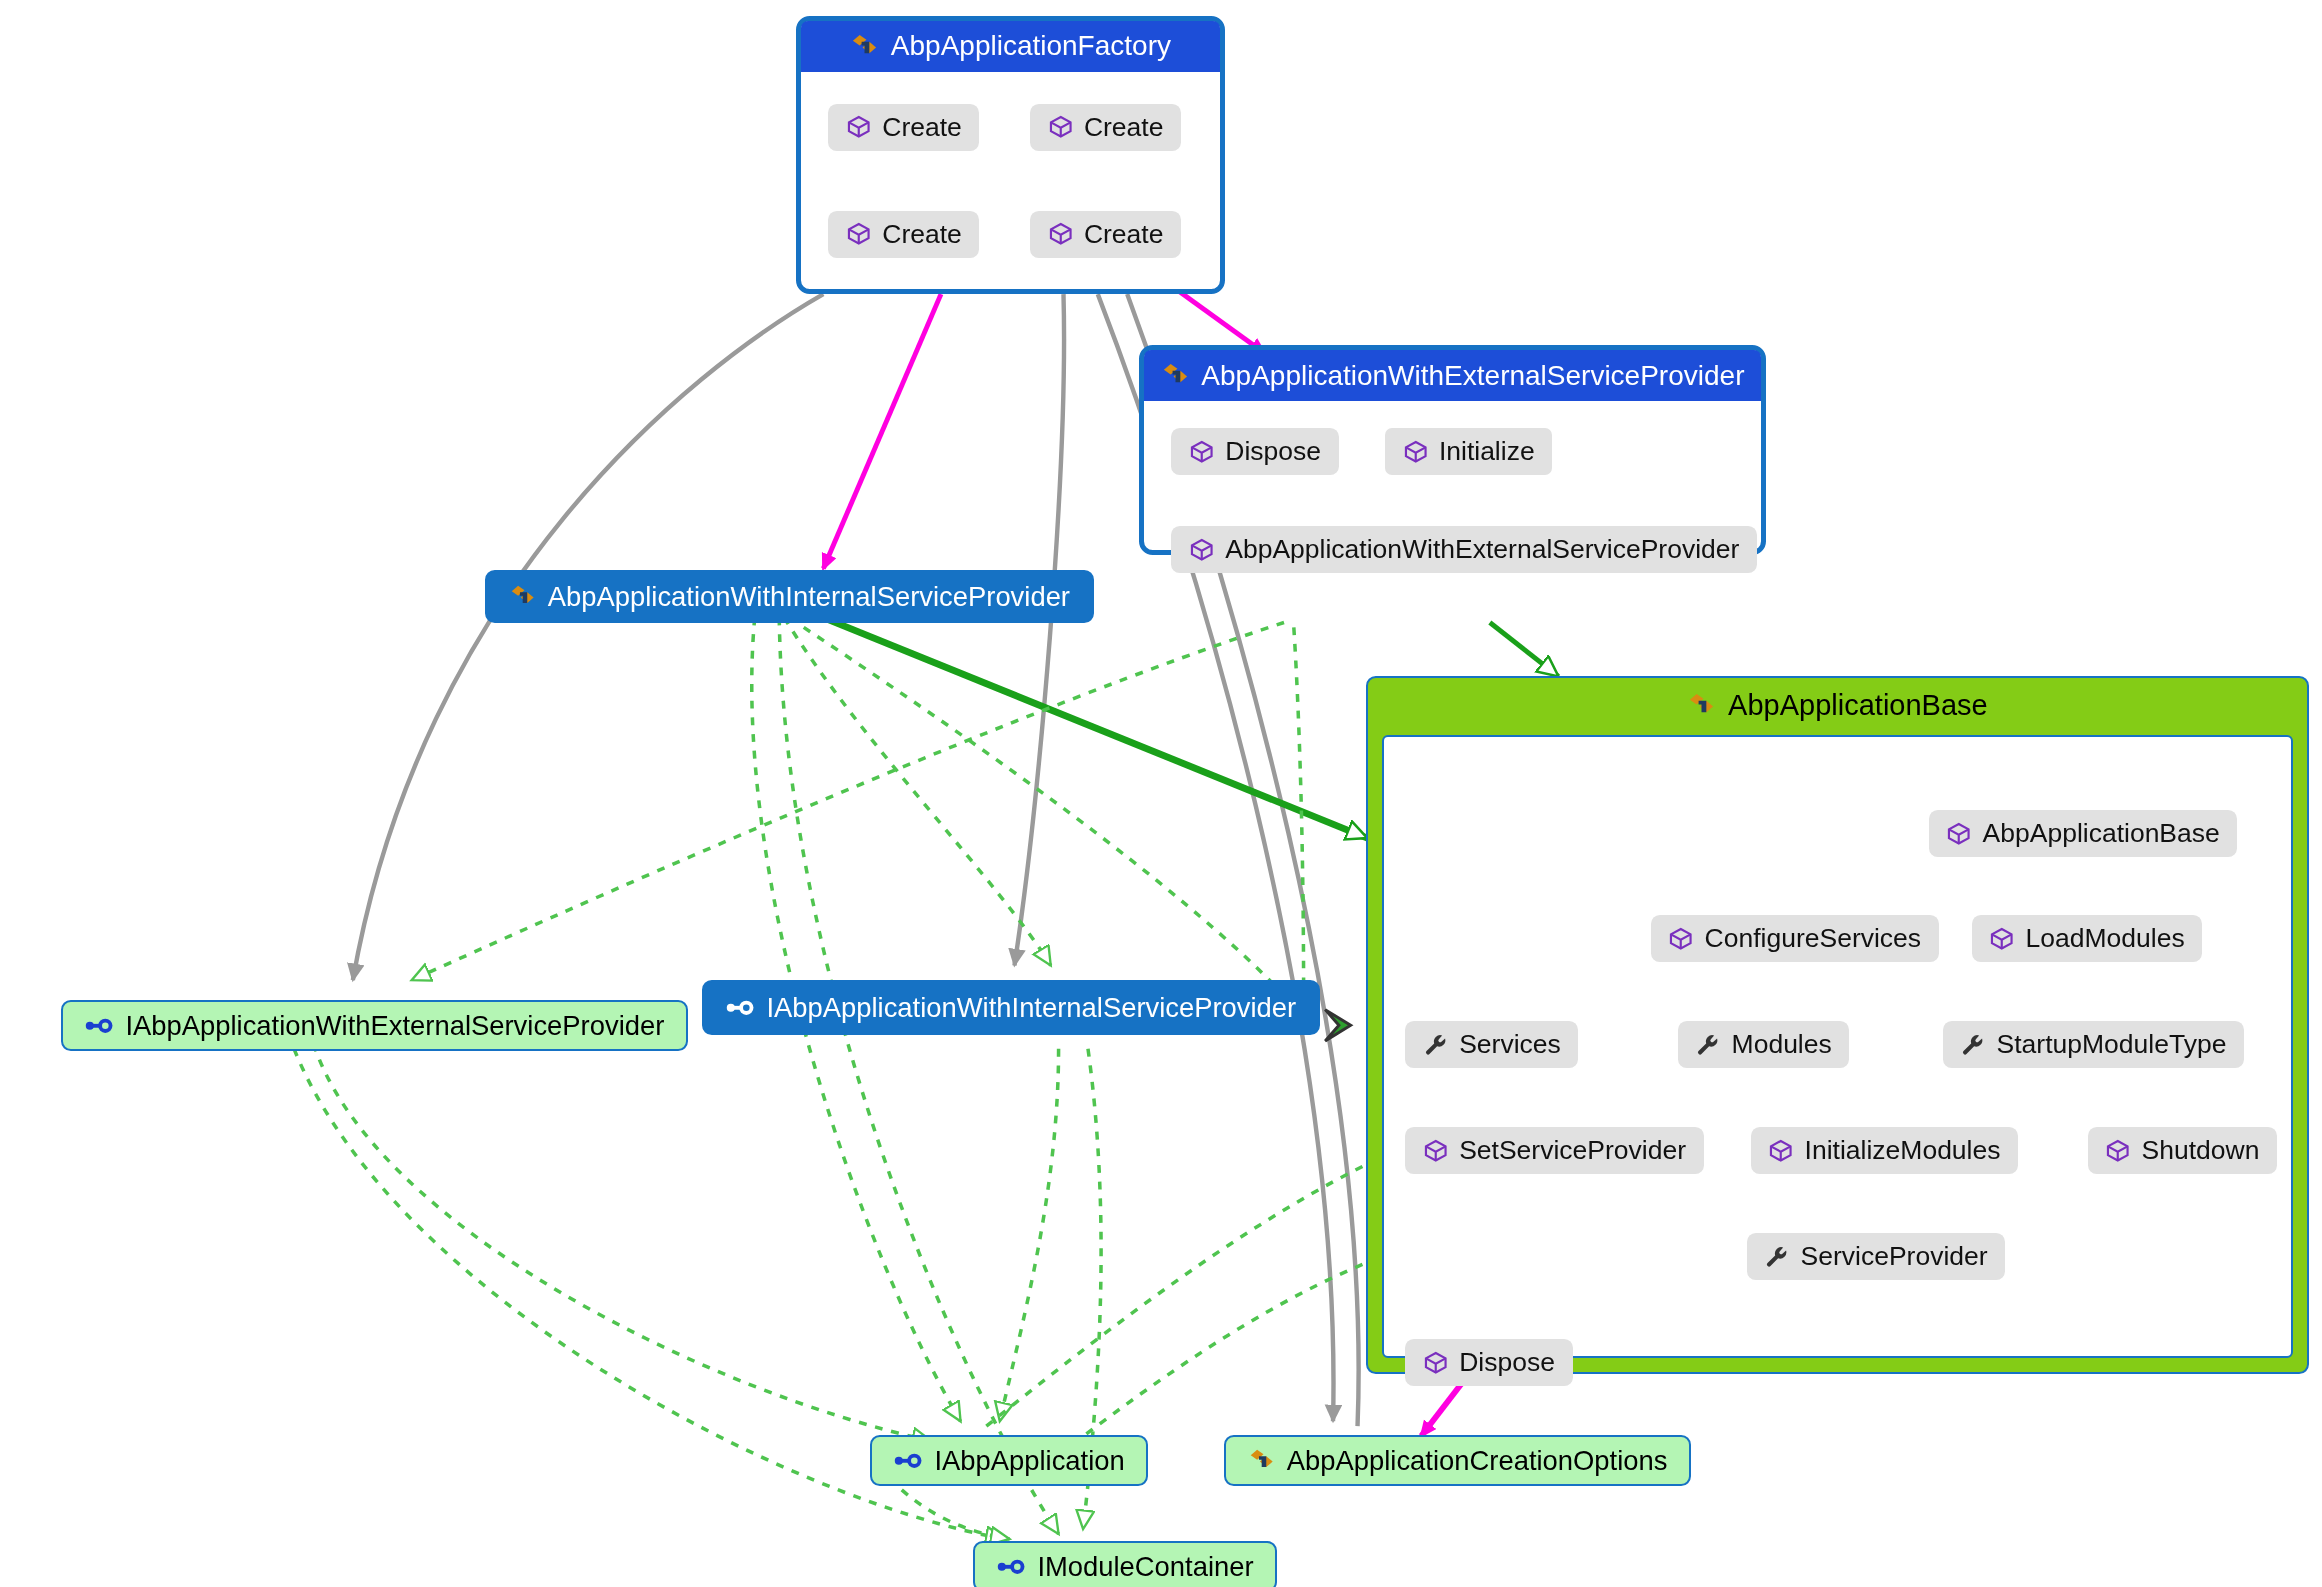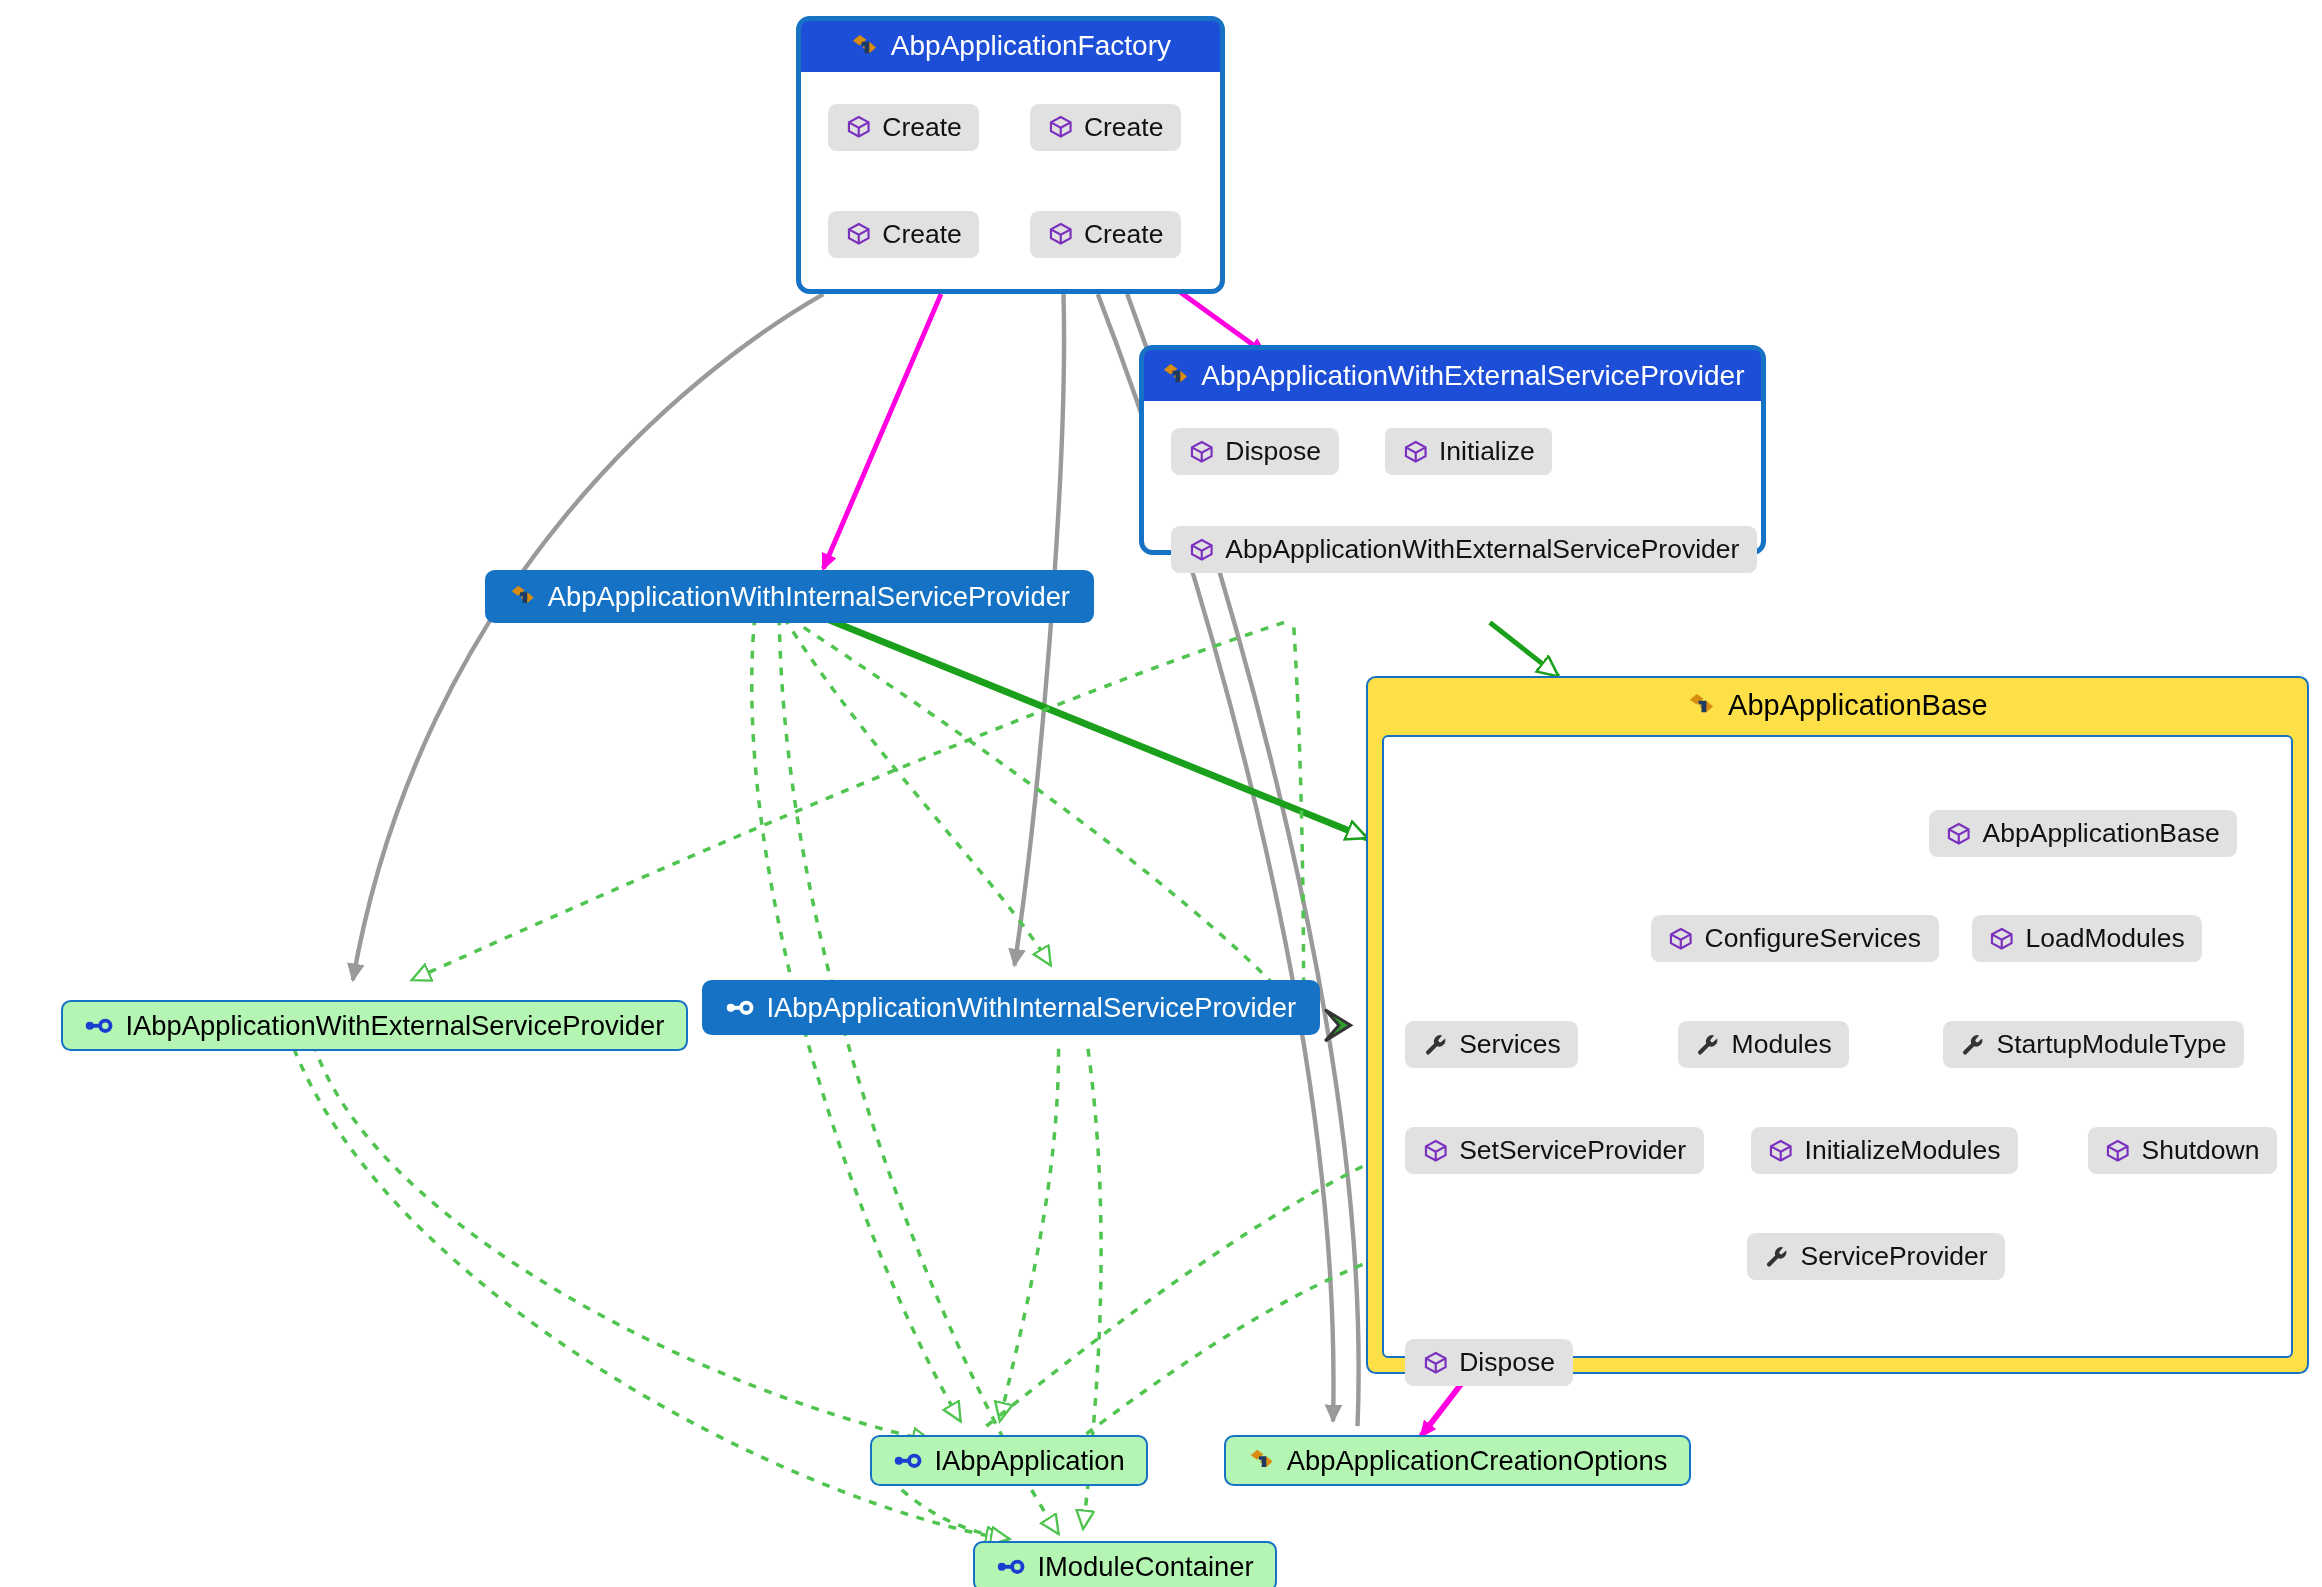--- a/index.html
+++ b/index.html
@@ -13,21 +13,21 @@
   .node{position:absolute;box-sizing:border-box;border-radius:11.8px;}
 
   
   .cls-box{border:5.9px solid #1672c4;background:#ffffff;border-radius:13.7px;}
   .cls-box > .hdr{background:#1d4ed8;color:#ffffff;height:51px;display:flex;
         align-items:center;justify-content:center;gap:11.8px;
         border-radius:6.9px 6.9px 0 0;font-size:28px;}
   .cls-box > .body{background:#ffffff;position:relative;}
 
   
-  .grn-box{border:2.9px solid #1672c4;background:#fde047;border-radius:9.8px;}
+  .grn-box{border:2.9px solid #1672c4;background:#84cc16;border-radius:9.8px;}
   .grn-box > .hdr{color:#000000;height:55px;display:flex;align-items:center;
         justify-content:center;gap:11.8px;font-size:29px;background:transparent;}
   .grn-box > .inner{position:absolute;left:13.7px;right:13.7px;top:57px;bottom:13.7px;
         background:#ffffff;border:2px solid #1672c4;border-radius:5.9px;}
 
   
   .pill{display:flex;align-items:center;gap:11.8px;box-sizing:border-box;
         padding:0 21.6px;border-radius:9.8px;white-space:nowrap;}
   .pill.blue{background:#1672c4;color:#ffffff;border:2px solid #1672c4;font-size:27.4px;height:49px;}
   .pill.green{background:#b4f5b4;color:#000000;border:2.9px solid #1672c4;font-size:27.4px;height:51px;margin-left:32px;}

